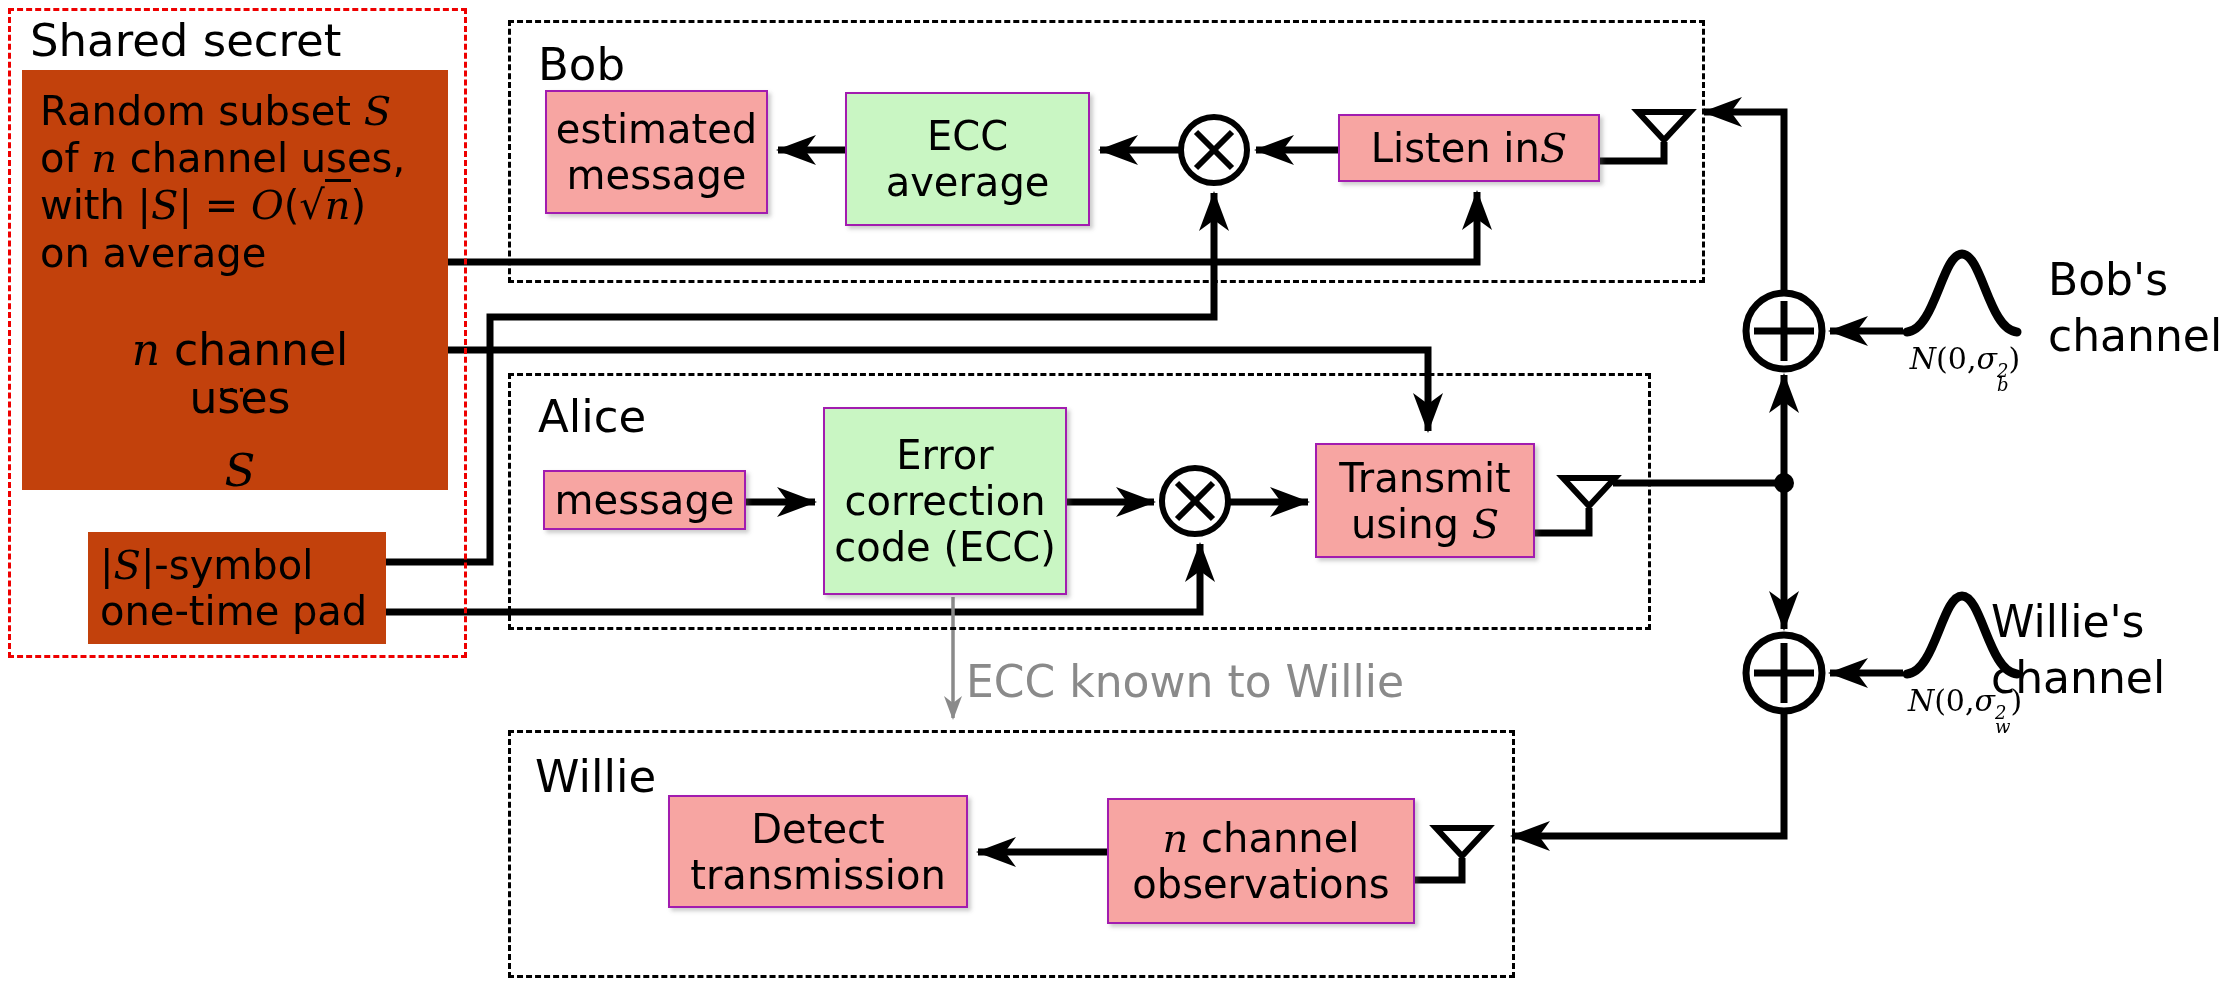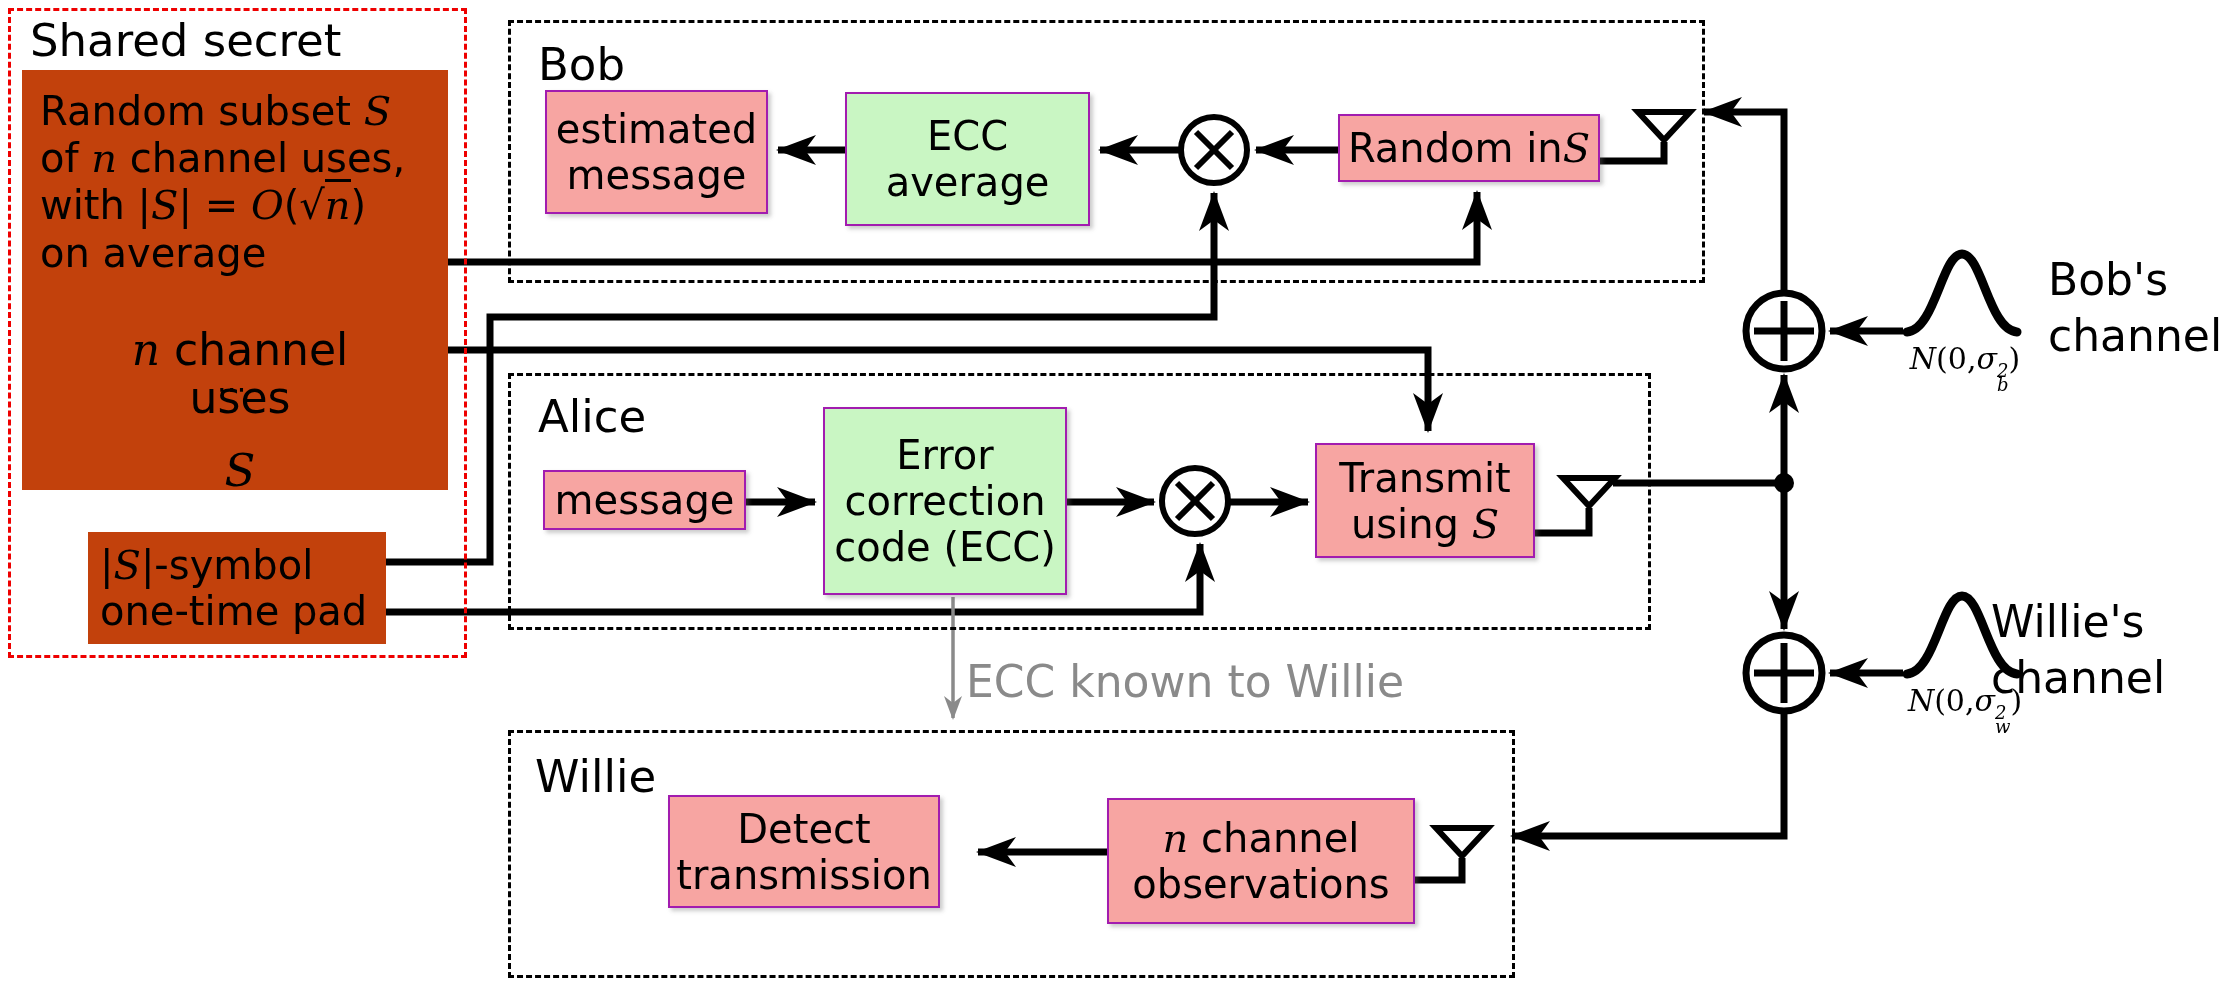--- a/index.html
+++ b/index.html
@@ -163,21 +163,21 @@
     <div>estimated</div>
     <div>message</div>
   </div>
 
   <div class="abs box green t40" style="left:845px;top:92px;width:245px;height:134px;">
     <div>ECC</div>
     <div>average</div>
   </div>
 
   <div class="abs box red t40" style="left:1338px;top:114px;width:262px;height:68px;flex-direction:row;">
-    <span>Random in </span>
+    <span>Listen in </span>
       <span class="mi">S</span>
   </div>
 
   <div class="abs dash-black" style="left:508px;top:373px;width:1143px;height:257px;"></div>
   <div class="abs t42" style="left:538px;top:392px;">Alice</div>
 
   <div class="abs box red t40" style="left:543px;top:470px;width:203px;height:60px;">message</div>
 
   <div class="abs box green t40" style="left:823px;top:407px;width:244px;height:188px;">
     <div>Error</div>
@@ -186,21 +186,21 @@
   </div>
 
   <div class="abs box red t40" style="left:1315px;top:443px;width:220px;height:115px;">
     <div>Transmit</div>
     <div><span>using </span><span class="mi">S</span></div>
   </div>
 
   <div class="abs dash-black" style="left:508px;top:730px;width:1007px;height:248px;"></div>
   <div class="abs t42" style="left:535px;top:752px;">Willie</div>
 
-  <div class="abs box red t40" style="left:668px;top:795px;width:272px;height:113px;">
+  <div class="abs box red t40" style="left:668px;top:795px;width:300px;height:113px;">
     <div>Detect</div>
     <div>transmission</div>
   </div>
 
   <div class="abs box red t40" style="left:1107px;top:798px;width:308px;height:126px;">
     <div><span class="mi">n</span><span> channel</span></div>
     <div>observations</div>
   </div>
 
   <div class="abs t34 grayt" style="left:966px;top:658px;font-size:44px;">ECC known to Willie</div>

